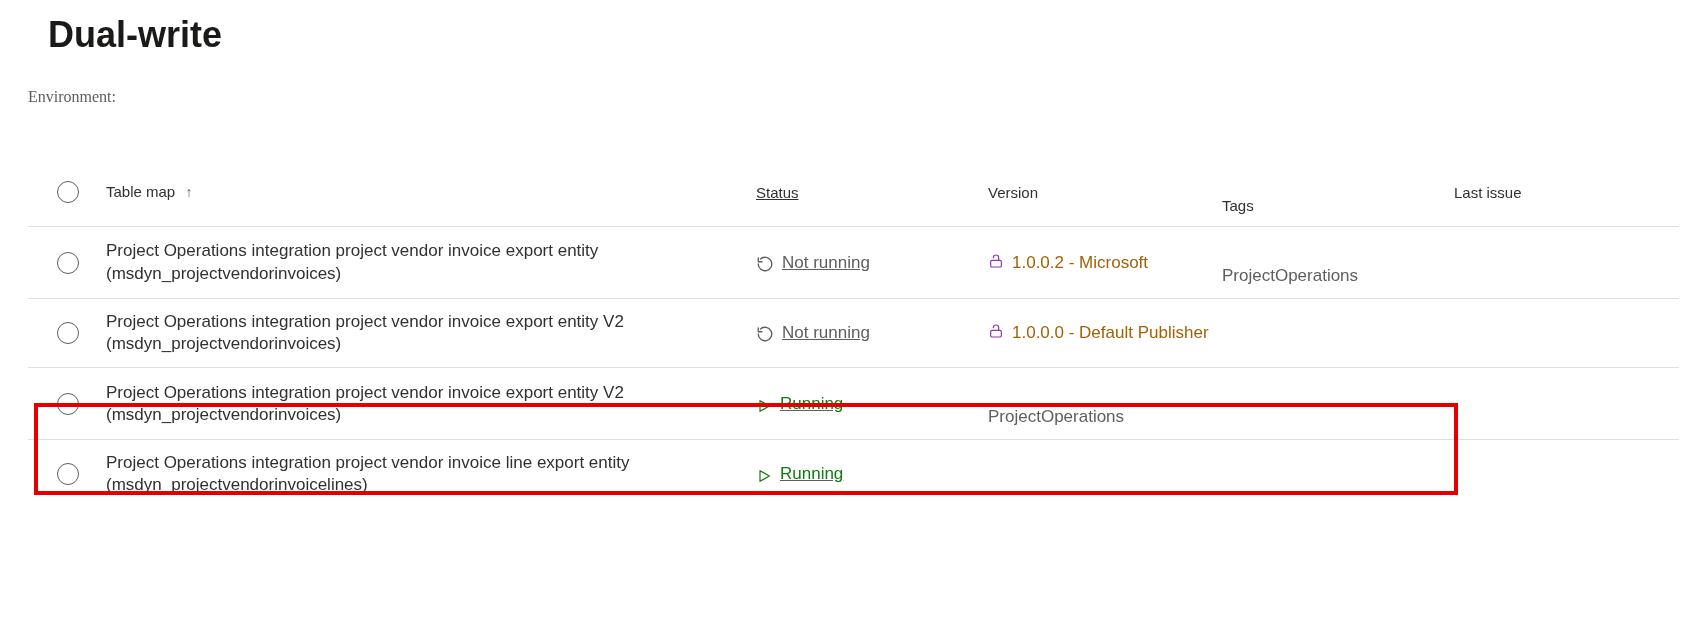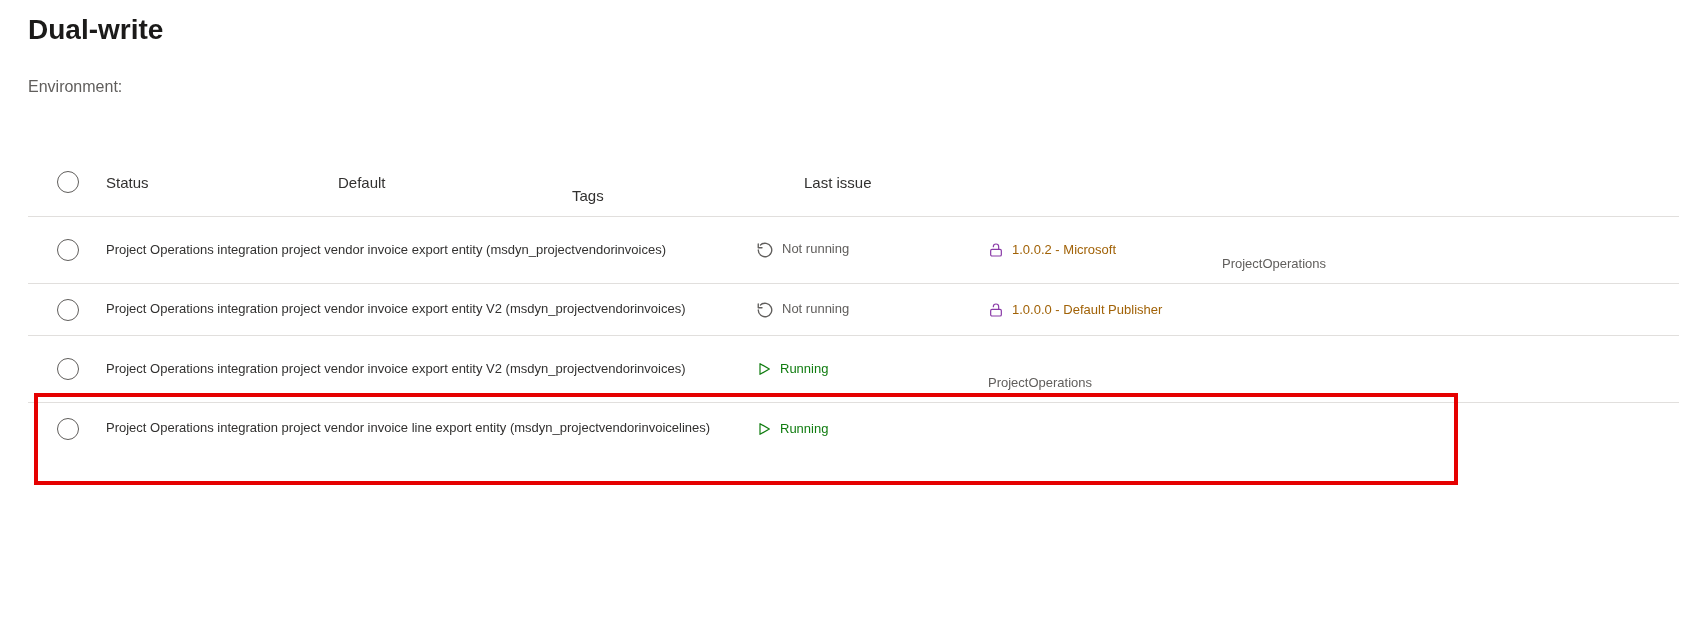--- a/index.html
+++ b/index.html
@@ -1,26 +1,26 @@
 <!DOCTYPE html>
 <html><head>
 <meta charset="utf-8">
 <style>
   * { box-sizing: border-box; }
   html, body { margin:0; padding:0; font-family:"Segoe UI", Arial, sans-serif; font-size:16px; color:#323130; background:#fff; width:1707px; }
   .page { padding:14px 28px 40px 28px; }
-  .title { font-size:28px; font-weight:600; color:#1b1a19; }
-  .env { margin-top:32px; font-size:16px; color:#605E5C; }
+  .title { font-size:36px; font-weight:600; color:#1b1a19;margin-left:20px; }
+  .env { margin-top:32px; font-size:16px; color:#605E5C;font-family:Liberation Serif, serif; }
   .grid { margin-top:52px; }
   .row { display:flex; align-items:center; border-bottom:1px solid #e1dfdd; padding:12px 0 12px 2px; }
   .header-row { font-size:15px; color:#323130; }
-  .body-row { font-size:13px; }
+  .body-row { font-size:17px; }
   .col-sel   { width:76px; display:flex; justify-content:center; }
   .col-name  { width:650px; padding-right:24px; line-height:1.3; }
-  .col-status{ width:232px; display:flex; align-items:flex-start; gap:8px; color:#605E5C; }
+  .col-status{ width:232px; display:flex; align-items:flex-end; gap:8px; color:#605E5C;text-decoration:underline; }
   .col-ver   { width:234px; display:flex; align-items:flex-start; gap:8px; }
   .col-tags  { width:232px; color:#605E5C;margin-top:27px; }
   .col-issue { width:200px; }
   .header-row .col-name,
   .header-row .col-status,
   .header-row .col-ver,
   .header-row .col-tags,
   .header-row .col-issue { color:#323130; }
   .radio {
     width:22px; height:22px; border:1.5px solid #605E5C; border-radius:50%; background:#fff;
@@ -42,25 +42,29 @@
   <div class="title">Dual-write</div>
   <div class="env">Environment:</div>
 
   <div class="grid-wrapper">
     <div class="grid">
 
       <div class="row header-row">
         <div class="col-sel">
           <div class="radio"></div>
         </div>
+        <div class="col-name">
+          <span>Table map</span>
+          <span class="sort-arrow">↑</span>
+        </div>
         <div class="col-status">
           <span>Status</span>
         </div>
         <div class="col-ver">
-          <span>Default</span>
+          <span>Version</span>
         </div>
         <div class="col-tags">
           <span>Tags</span>
         </div>
         <div class="col-issue">
           <span>Last issue</span>
         </div>
       </div>
 
       <div id="rows-host">

